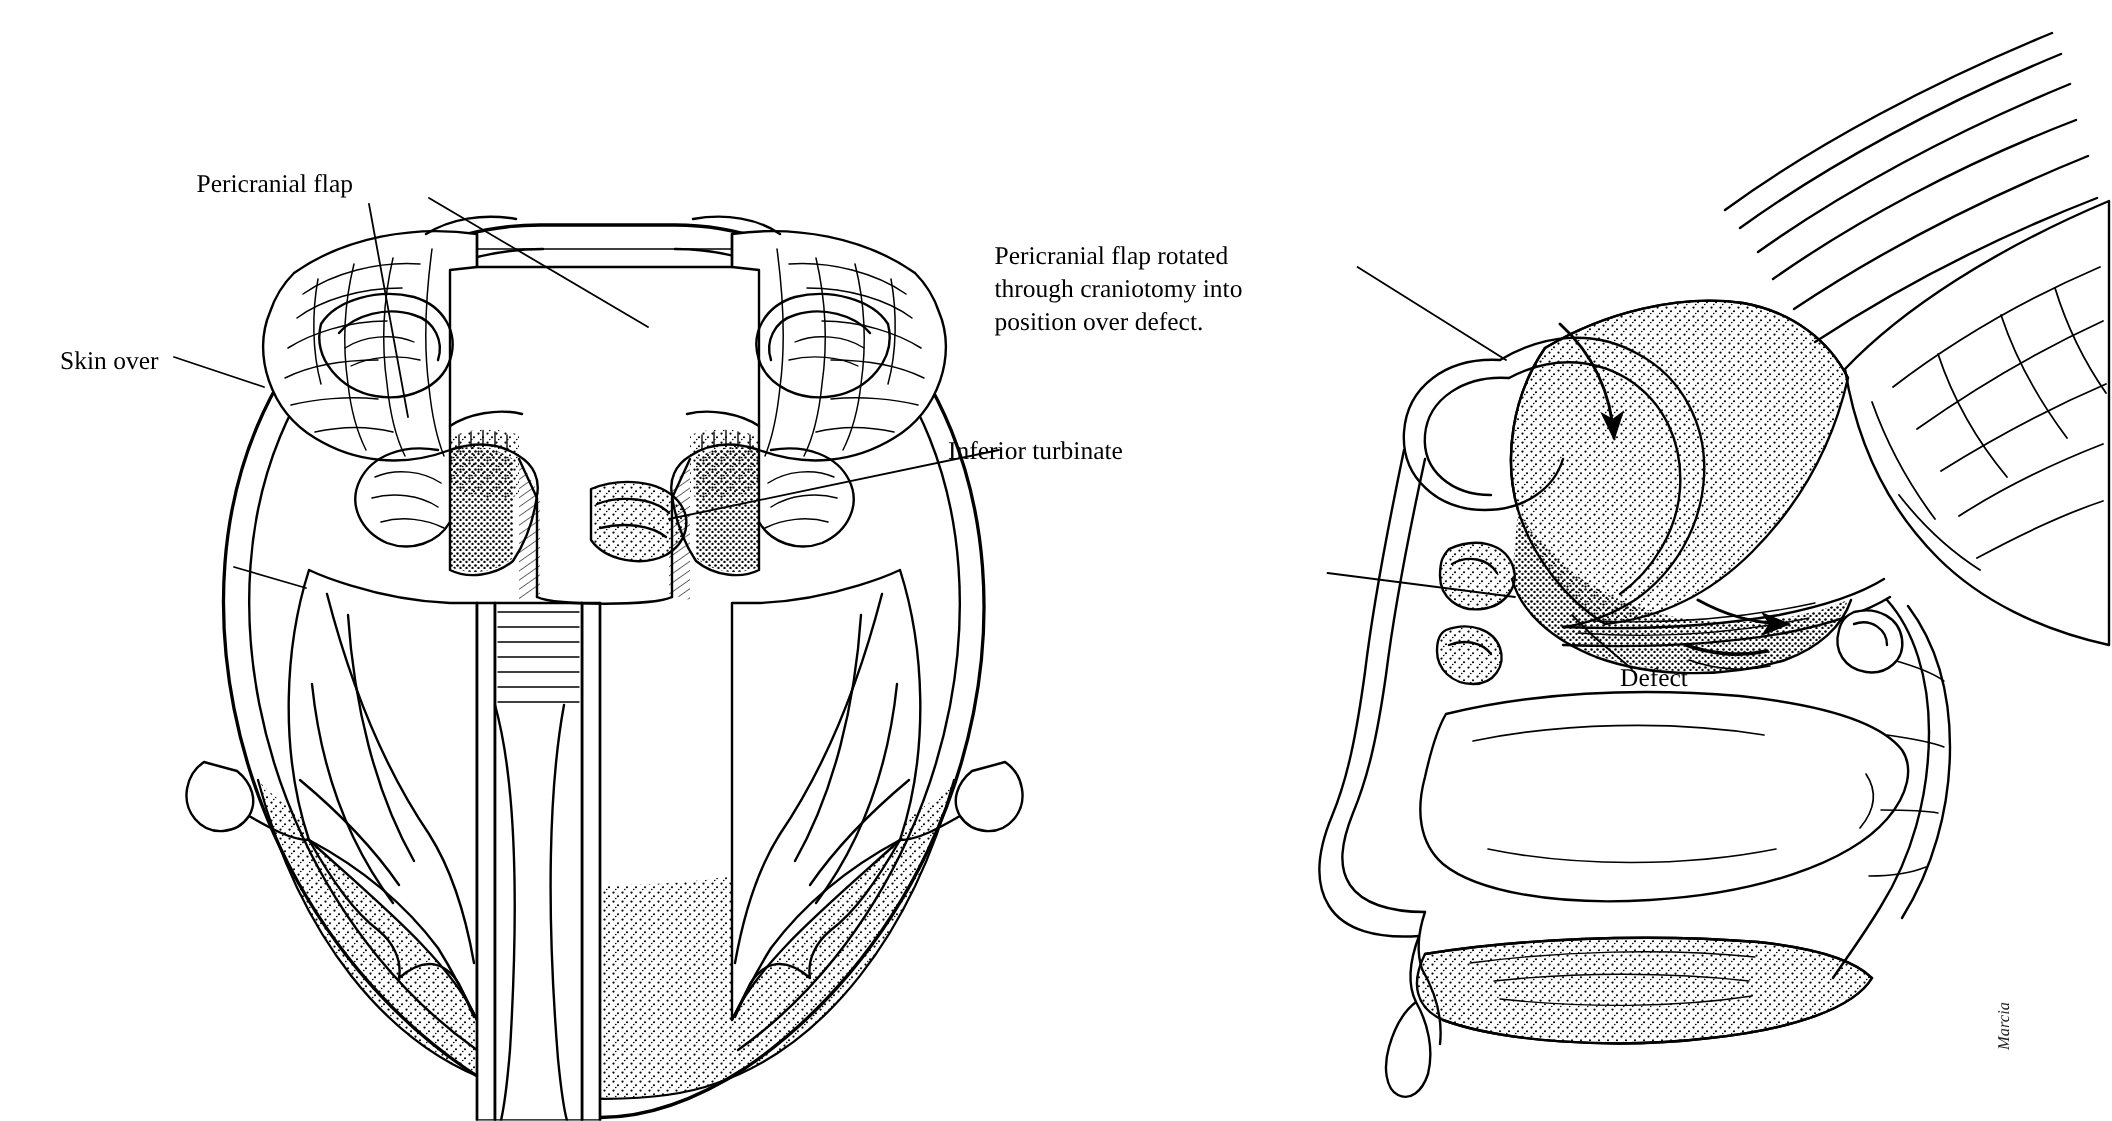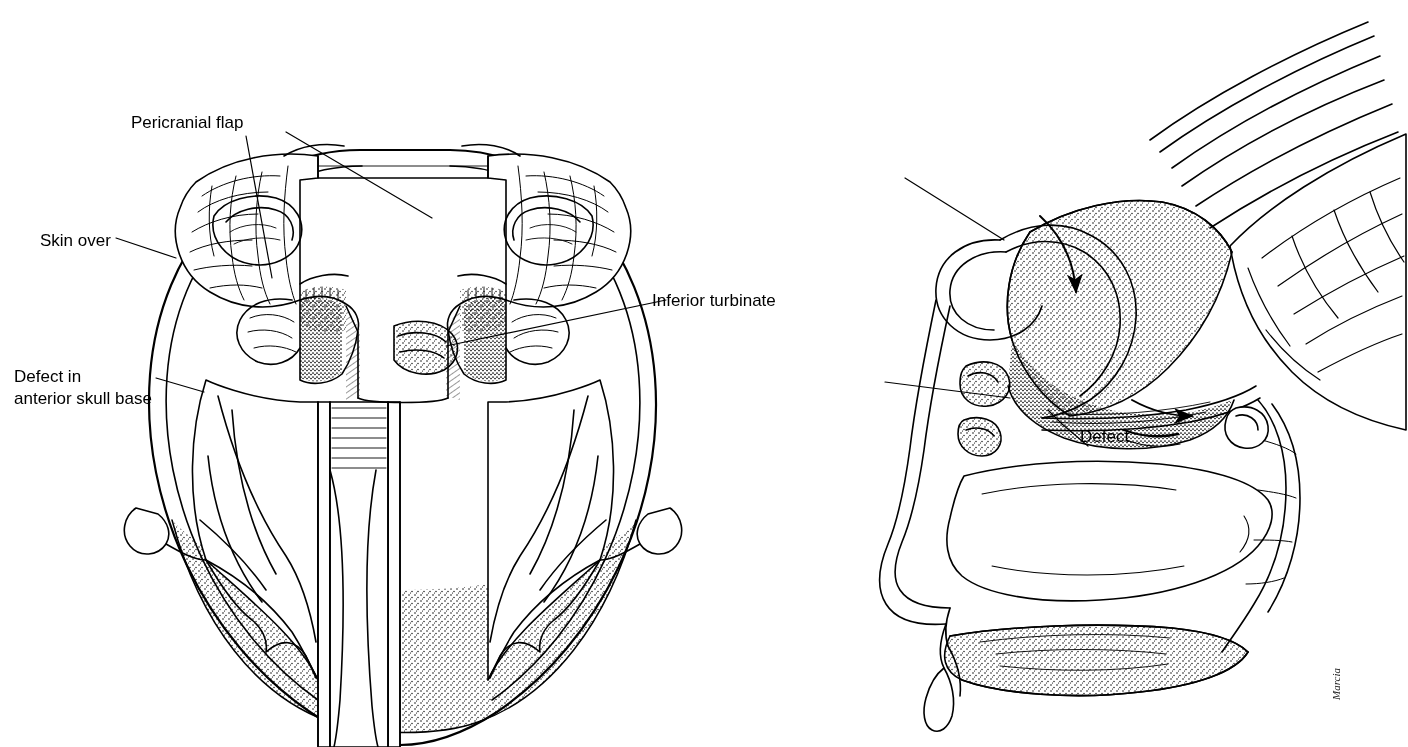--- a/index.html
+++ b/index.html
@@ -22,21 +22,21 @@
   }
   .art {
     position: absolute;
     left: 0;
     top: 0;
     width: 1408px;
     height: 747px;
   }
   .label {
     position: absolute;
-    font-family: Liberation Sans, sans-serif;
+    font-family: Liberation Serif, serif;
     font-size: 17px;
     line-height: 22px;
     color: #000000;
     white-space: pre;
   }
   .sig {
     position: absolute;
     font-family: "Liberation Serif", serif;
     font-size: 11px;
     font-style: italic;
@@ -342,24 +342,25 @@
           <path d="M1088,446 L1062,424 L1048,410"></path>
         </g>
       </g>
     </g>
   </svg>
 
   <div class="label" style="left:131px; top:112px;">Pericranial flap</div>
 
   <div class="label" style="left:40px; top:230px;">Skin over</div>
 
-  <div class="label" style="left:14px; top:366px;">Defect in
-anterior skull base</div>
-
-  <div class="label" style="left:652px; top:290px;">Inferior turbinate</div>
-
-
-
-  <div class="label" style="left:1080px; top:426px;">Defect</div>
+
+  <div class="label" style="left:632px; top:290px;">Inferior turbinate</div>
+
+  <div class="label" style="left:663px; top:160px;">Pericranial flap rotated
+through craniotomy into
+position over defect.</div>
+
+
+  <div class="label" style="left:1080px; top:441px;">Defect</div>
 
   <div class="sig" style="left:1330px; top:700px;">Marcia</div>
 
 </div>
 
 </body></html>

